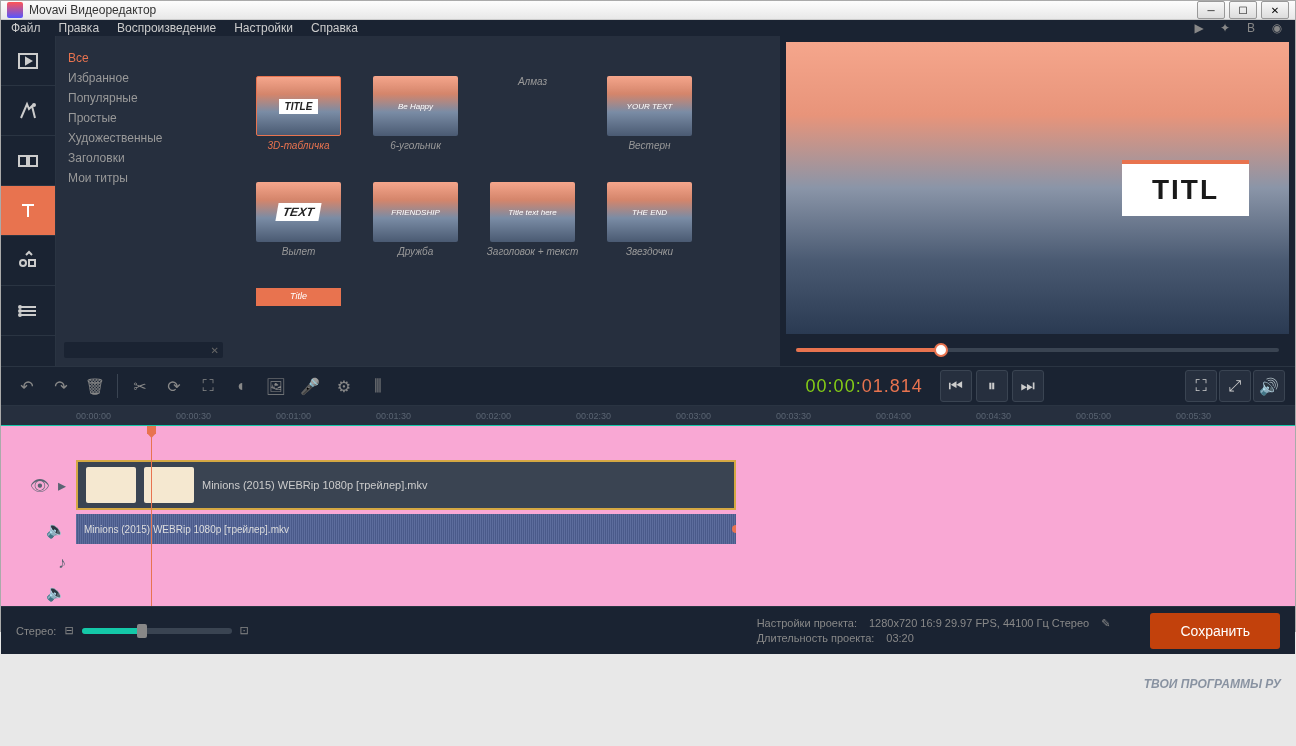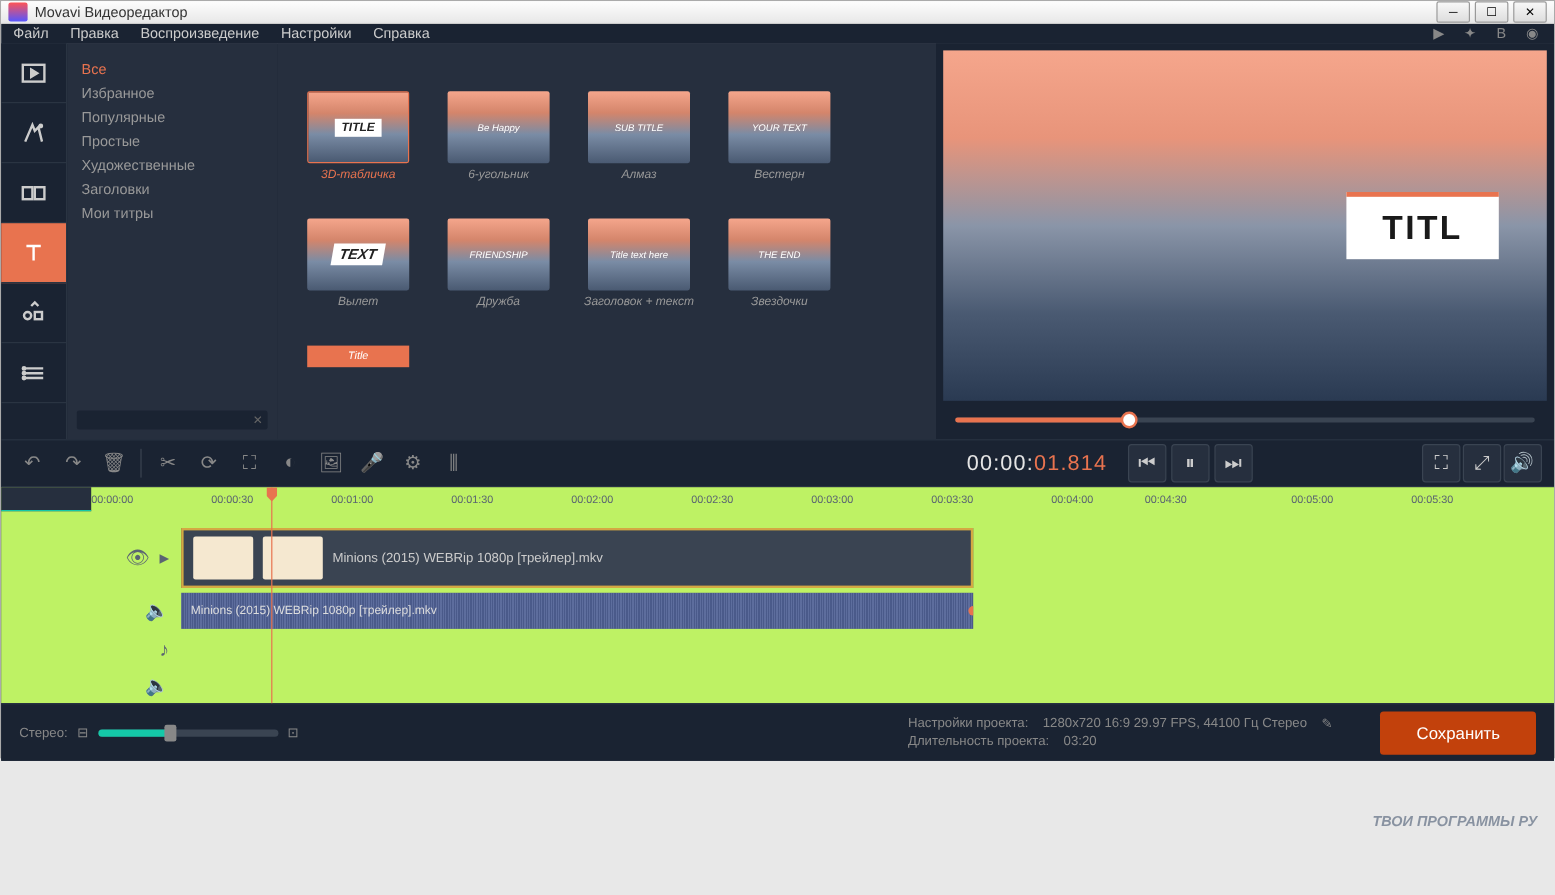--- a/index.html
+++ b/index.html
@@ -52,26 +52,26 @@
 .preview-slider { height: 20px; display: flex; align-items: center; padding: 0 10px; margin-top: 6px; }
 .slider-track { flex: 1; height: 4px; background: #3a4452; position: relative; border-radius: 2px; }
 .slider-fill { position: absolute; left: 0; width: 30%; height: 100%; background: #e8734f; border-radius: 2px; }
 .slider-thumb { position: absolute; left: 30%; top: 50%; transform: translate(-50%, -50%); width: 14px; height: 14px; background: #fff; border-radius: 50%; border: 2px solid #e8734f; }
 
 .toolbar-row { height: 40px; background: #1a2332; display: flex; align-items: center; padding: 0 10px; gap: 2px; border-top: 1px solid #2a3442; border-bottom: 1px solid #2a3442; }
 .tb-btn { width: 32px; height: 32px; display: flex; align-items: center; justify-content: center; color: #888; cursor: pointer; border-radius: 3px; }
 .tb-sep { width: 1px; height: 24px; background: #3a4452; margin: 0 4px; }
 .tb-spacer { flex: 1; }
 .timecode { font-family: 'Courier New', monospace; font-size: 18px; letter-spacing: 1px; display: flex; align-items: center; }
-.tc-white { color: #e5e5e5; }
+.tc-white { color: #84cc16; }
 .tc-orange { color: #e8734f; }
 .playback-controls { display: flex; gap: 4px; margin: 0 15px; }
 .pb-btn { width: 32px; height: 32px; border: 1px solid #3a4452; display: flex; align-items: center; justify-content: center; color: #ccc; cursor: pointer; background: #262f3e; border-radius: 3px; }
 
-.timeline-area { flex: 1; background: #bef264; display: flex; flex-direction: row; }
+.timeline-area { flex: 1; background: #f9a8d4; display: flex; flex-direction: column; }
 .ruler { height: 20px; background: #262f3e; display: flex; align-items: center; padding-left: 75px; position: relative; font-size: 9px; color: #5a6472; border-bottom: 1px solid #14c8a8; }
 .ruler-tick { position: absolute; }
 .playhead-line { position: absolute; left: 150px; top: 0; bottom: 0; width: 1px; background: #e8734f; z-index: 10; }
 .playhead-top { position: absolute; left: 146px; top: 0; width: 9px; height: 12px; background: #e8734f; clip-path: polygon(0 0, 100% 0, 100% 60%, 50% 100%, 0 60%); z-index: 11; }
 
 .tracks { flex: 1; position: relative; padding-top: 10px; }
 .track-row { display: flex; align-items: center; height: 50px; margin-bottom: 4px; }
 .track-row.audio { height: 30px; }
 .track-head { width: 75px; display: flex; align-items: center; justify-content: flex-end; gap: 8px; padding-right: 10px; color: #5a6472; }
 .track-content { flex: 1; position: relative; height: 100%; }
@@ -195,23 +195,20 @@
               </div>
             <div class="title-label selected">3D-табличка</div>
           </div>
           <div class="title-item">
             <div class="title-thumb">
                 <div class="thumb-text">Be Happy</div>
               </div>
             <div class="title-label">6-угольник</div>
           </div>
           <div class="title-item">
-            <div class="title-thumb">
-                <div class="thumb-text">SUB TITLE</div>
-              </div>
             <div class="title-label">Алмаз</div>
           </div>
           <div class="title-item">
             <div class="title-thumb">
                 <div class="thumb-text">YOUR TEXT</div>
               </div>
             <div class="title-label">Вестерн</div>
           </div>
           <div class="title-item">
             <div class="title-thumb">
@@ -292,21 +289,21 @@
       <div class="ruler">
         <span class="ruler-tick" style="left:75px">00:00:00</span>
         <span class="ruler-tick" style="left:175px">00:00:30</span>
         <span class="ruler-tick" style="left:275px">00:01:00</span>
         <span class="ruler-tick" style="left:375px">00:01:30</span>
         <span class="ruler-tick" style="left:475px">00:02:00</span>
         <span class="ruler-tick" style="left:575px">00:02:30</span>
         <span class="ruler-tick" style="left:675px">00:03:00</span>
         <span class="ruler-tick" style="left:775px">00:03:30</span>
         <span class="ruler-tick" style="left:875px">00:04:00</span>
-        <span class="ruler-tick" style="left:953px">00:04:30</span>
+        <span class="ruler-tick" style="left:975px">00:04:30</span>
         <span class="ruler-tick" style="left:1075px">00:05:00</span>
         <span class="ruler-tick" style="left:1175px">00:05:30</span>
       </div>
       <div class="tracks">
         <div class="playhead-line"></div>
         <div class="playhead-top"></div>
         <div class="track-row" style="height:20px">
           <div class="track-head"></div>
           <div class="track-content"></div>
         </div>

